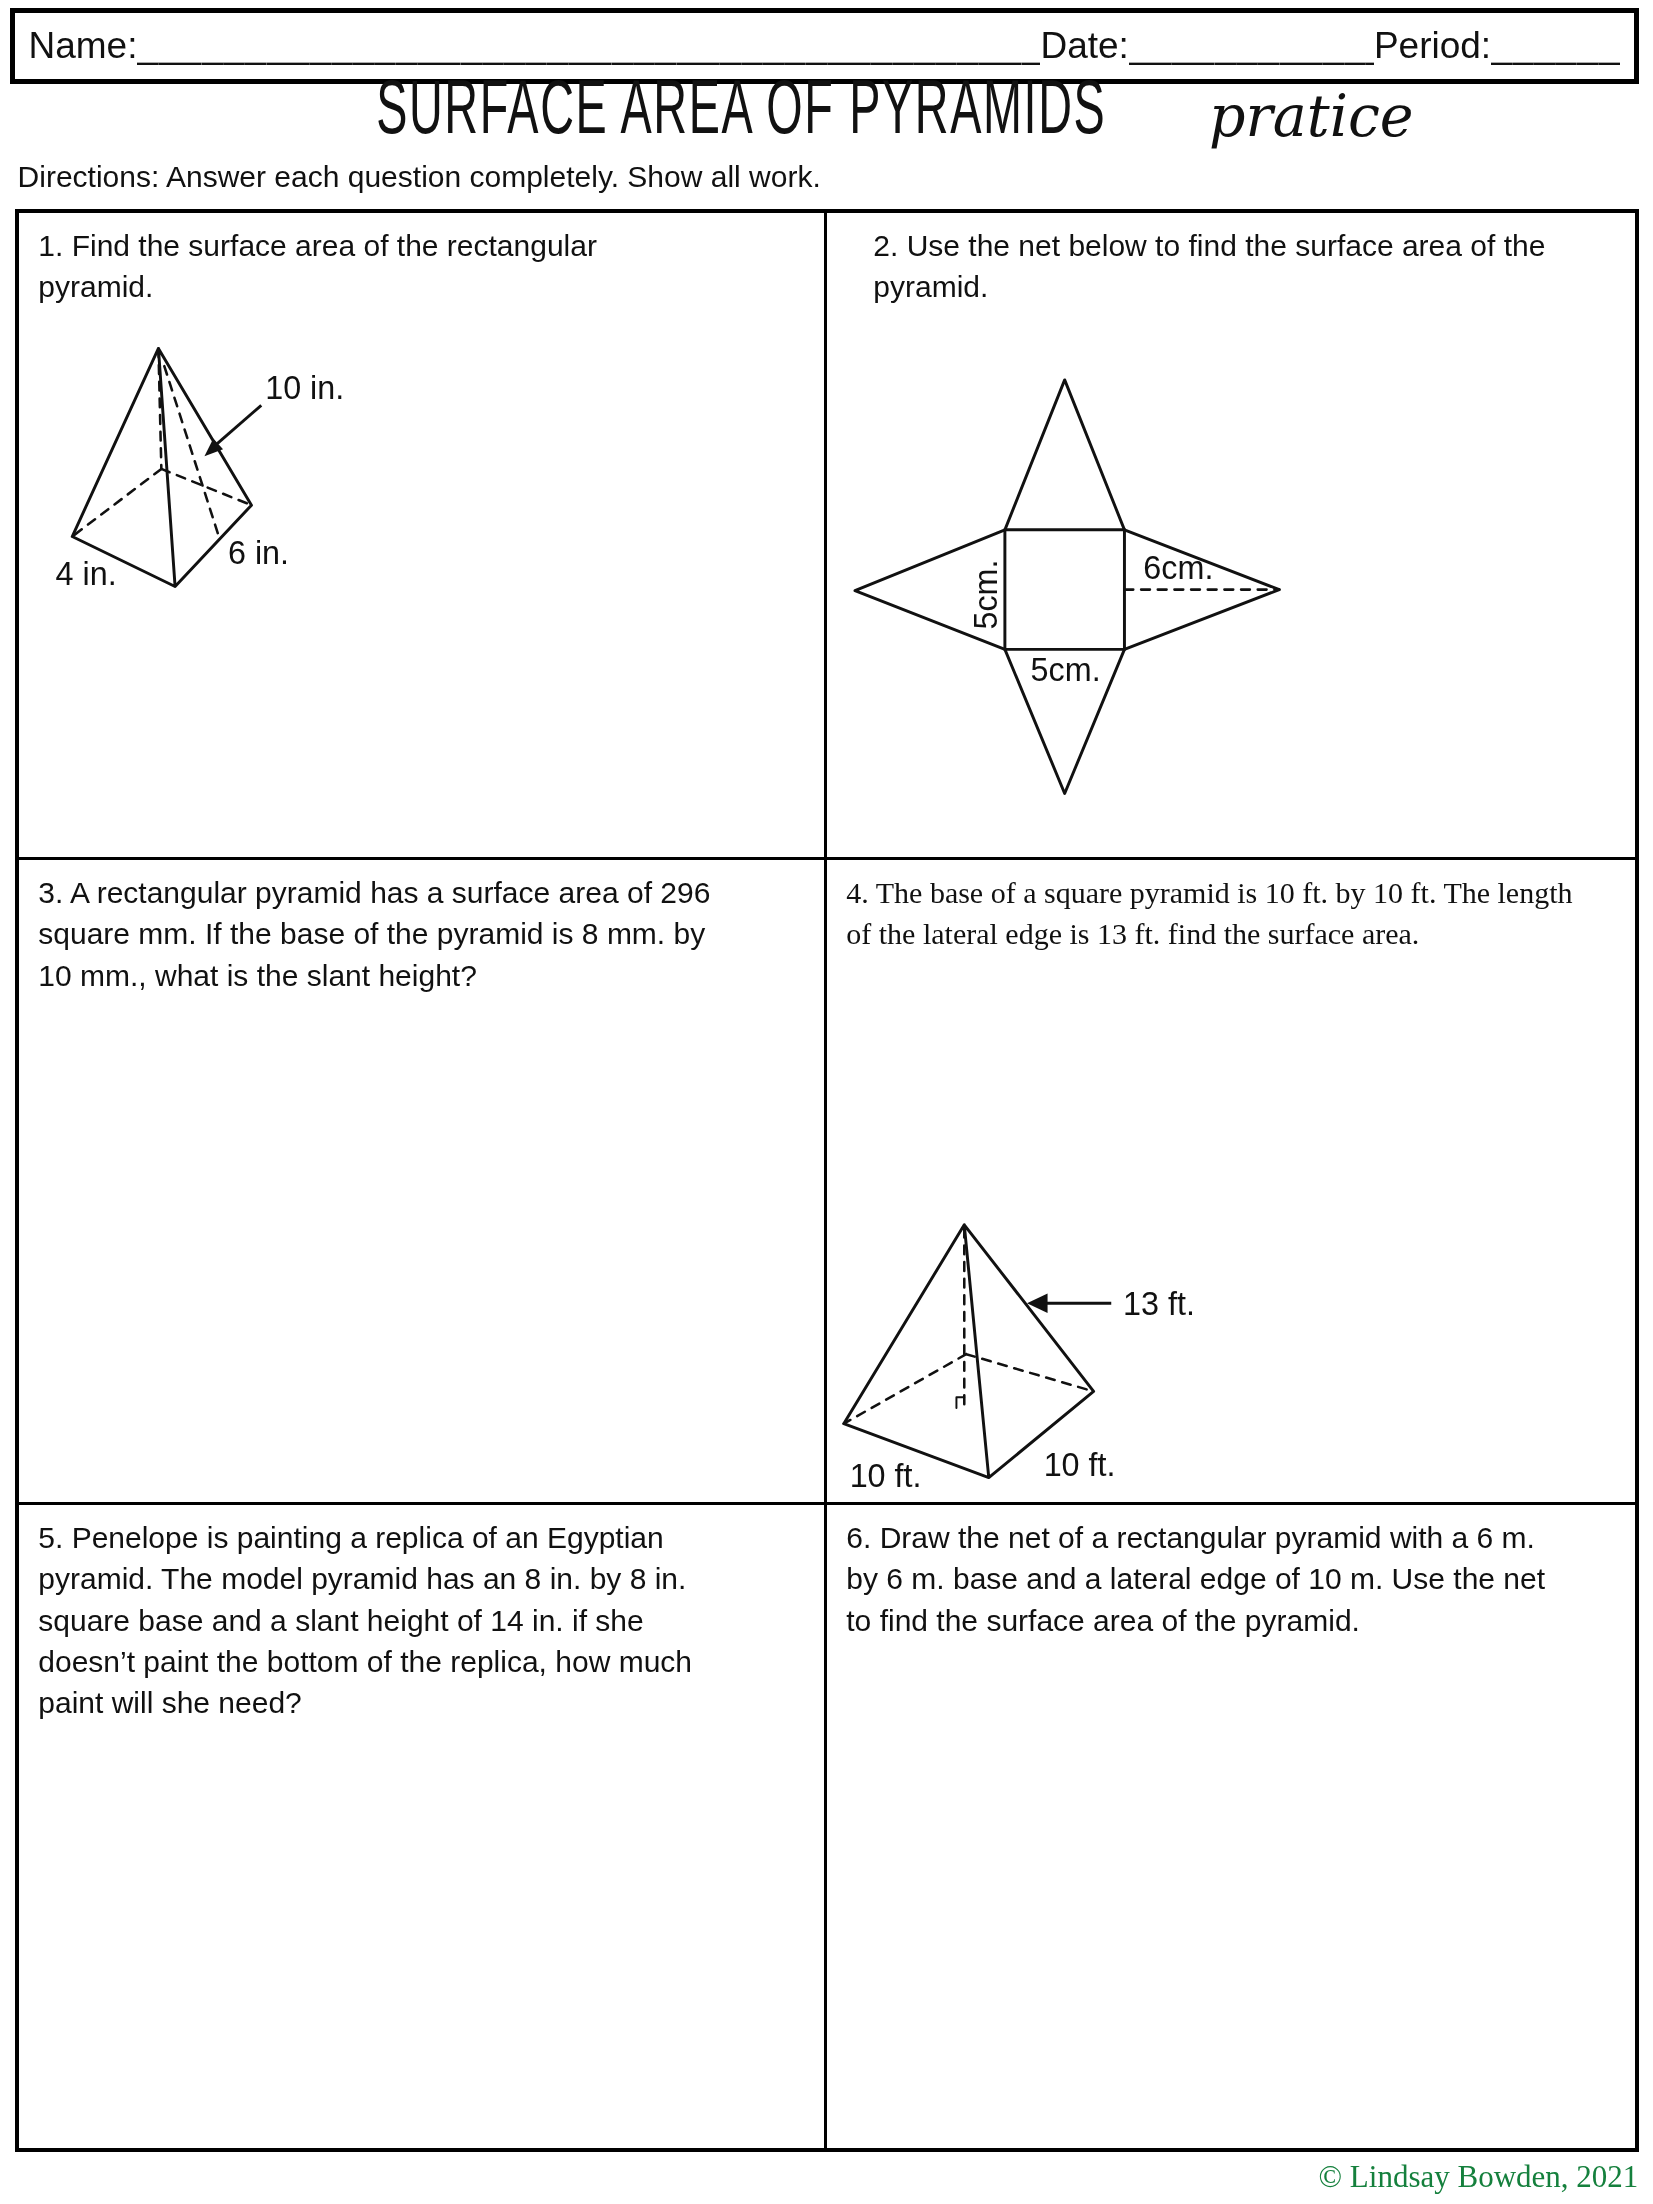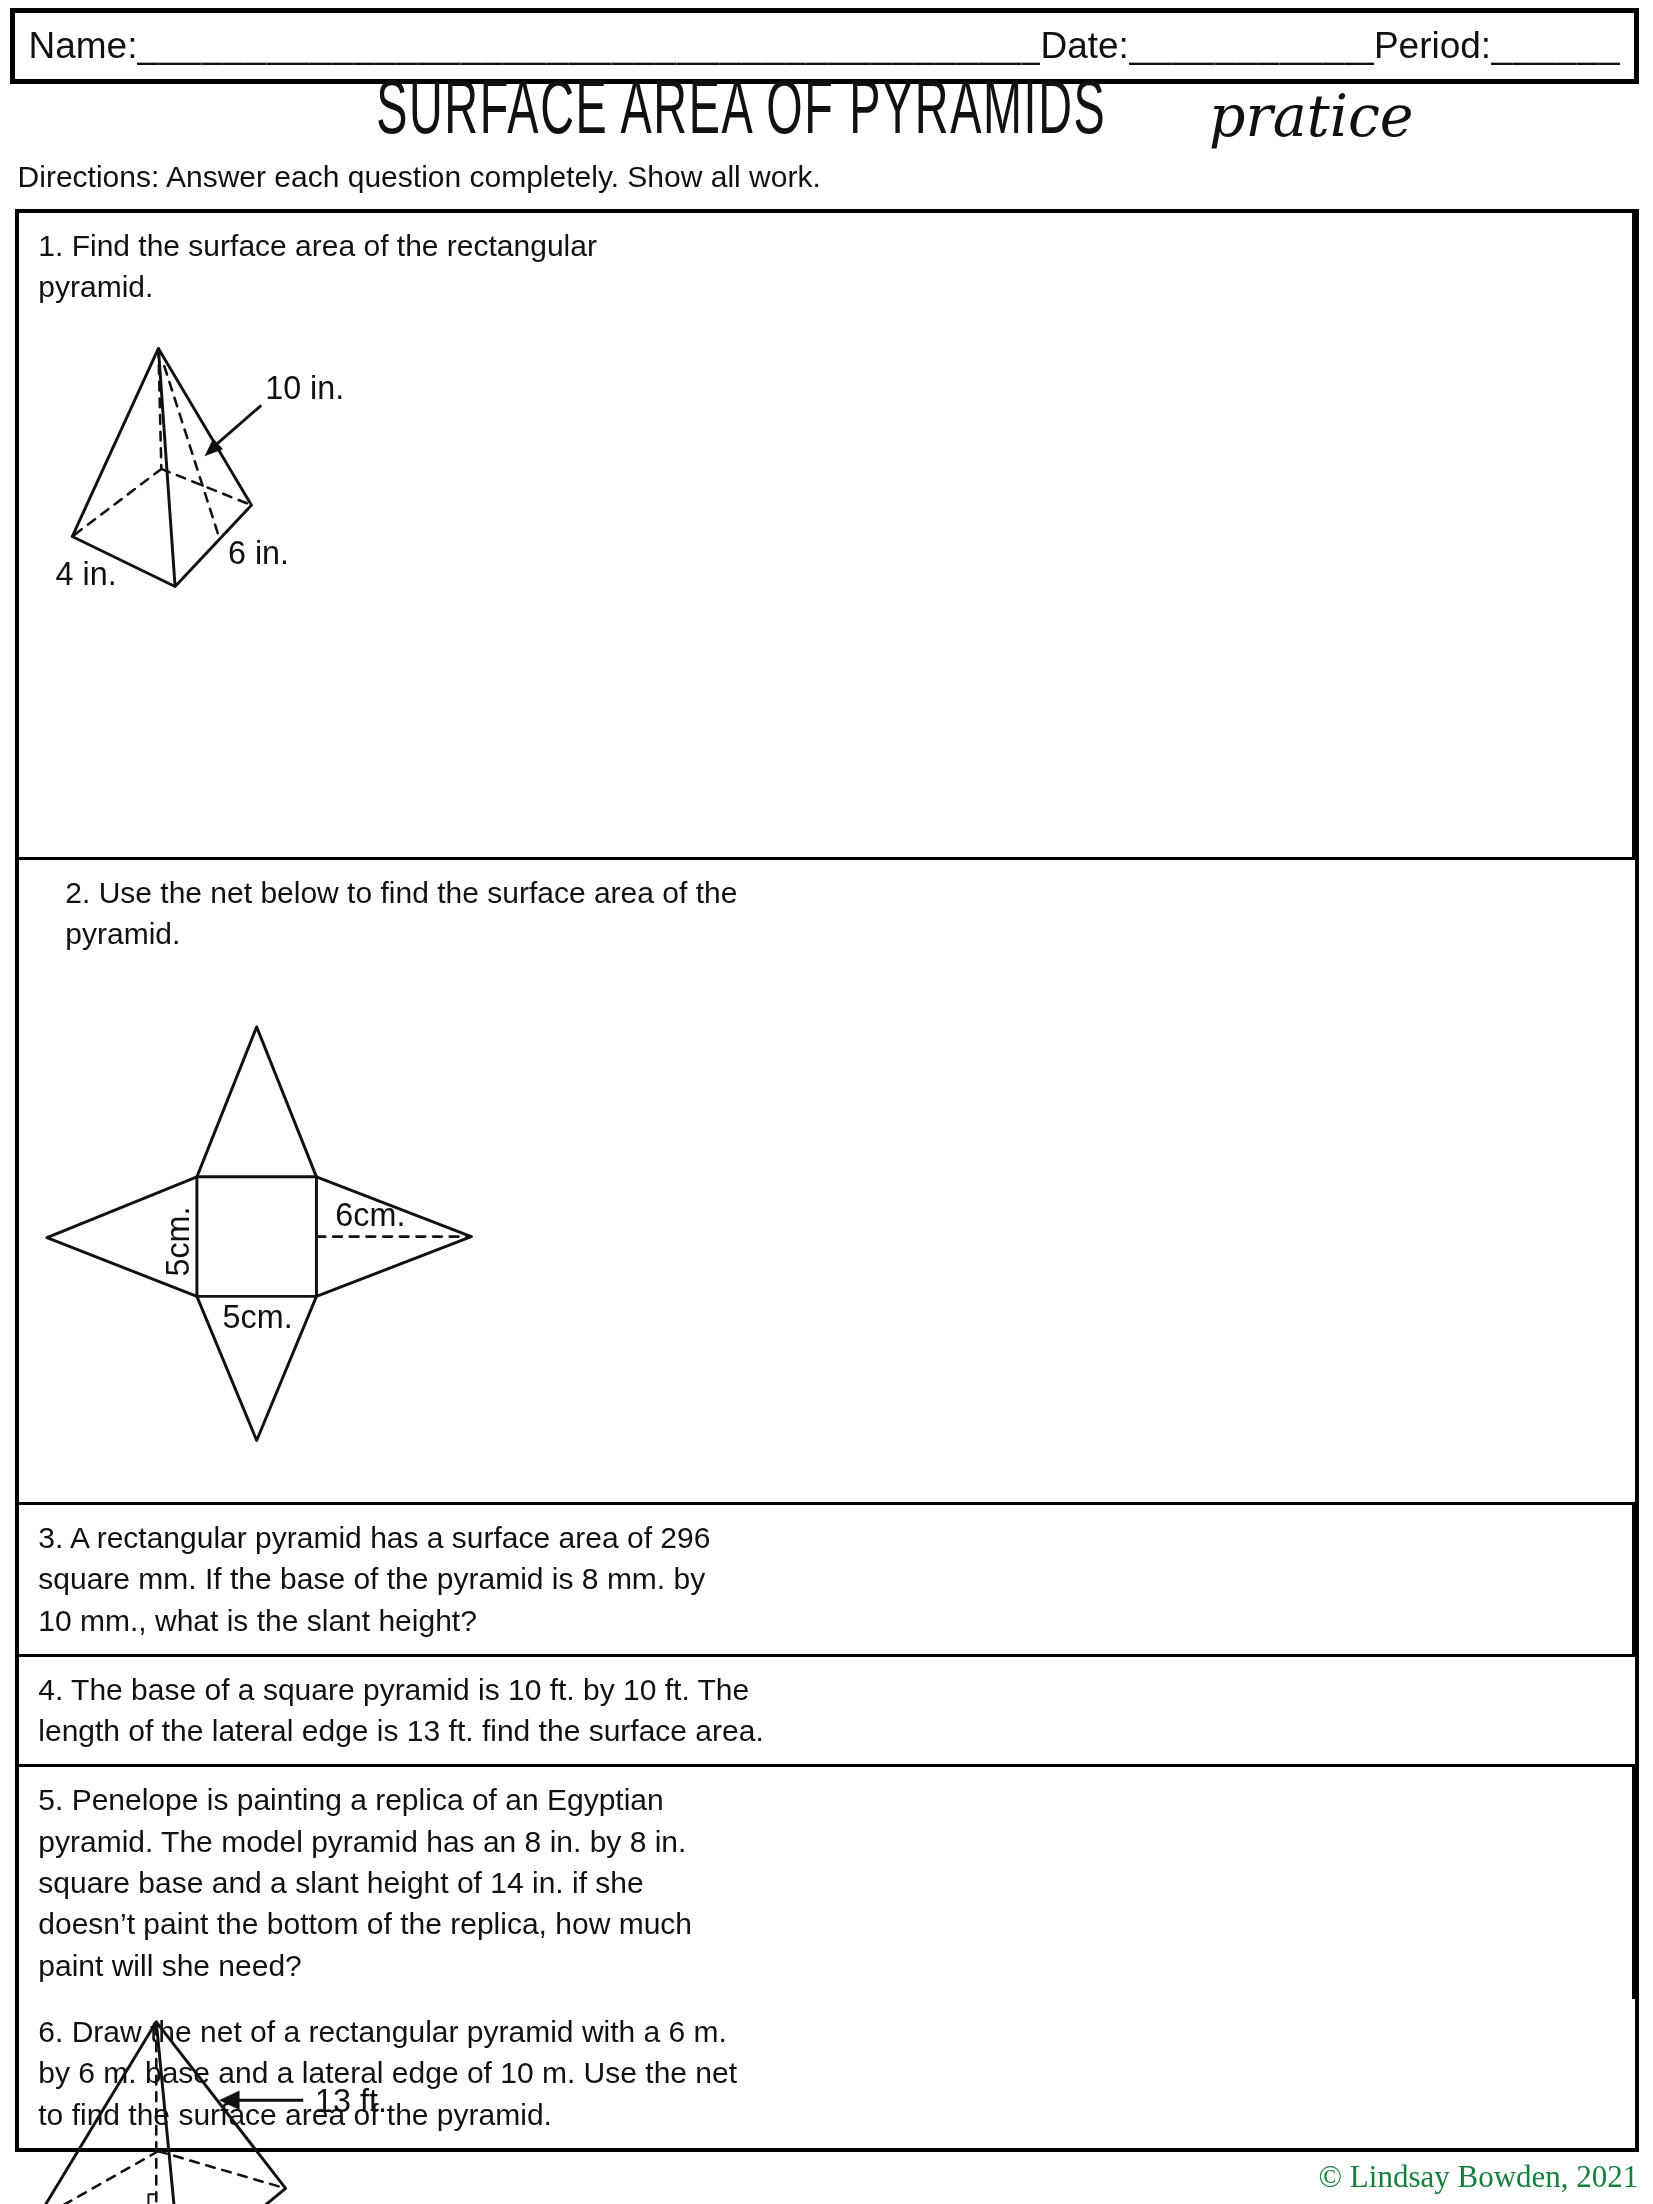--- a/index.html
+++ b/index.html
@@ -30,34 +30,34 @@
   }
   .title-script{
     display:inline-block;font-family:"DejaVu Serif",serif;font-style:italic;
     font-size:57px;margin-left:17.6px;vertical-align:-5.9px;
   }
   .directions{position:absolute;left:17.6px;top:160px;font-size:30px;}
   
   .qtable{
     position:absolute;left:14.7px;top:209px;width:1624px;height:1943px;
     border:4.9px solid #000;box-sizing:border-box;
-    display:grid;grid-template-columns:1fr;grid-template-rows:647px 645px auto;
+    display:grid;grid-template-columns:1fr 1fr;grid-template-rows:647px 645px auto;
   }
   .cell{
     position:relative;box-sizing:border-box;padding:11.8px 19.6px;
     border-right:3.9px solid #000;border-bottom:3.9px solid #000;
     font-size:30px;line-height:1.38;
   }
   .cell.col2{border-right:none;}
   .cell.row3{border-bottom:none;}
   .qtext{margin:0;}
   .q1 .qtext{max-width:627px;}
   .q2 .qtext{max-width:725px;margin-left:27px;}
   .q3 .qtext{max-width:686px;}
-  .q4 .qtext{max-width:745px;}
+  .q4 .qtext{max-width:745px;font-family:Liberation Serif, serif;}
   .q5 .qtext{max-width:686px;}
   .q6 .qtext{max-width:725px;}
   .diagram{position:absolute;}
   .d-q1{left:17.6px;top:106px;}
   .d-q2{left:13.7px;top:162px;}
   .d-q4{left:5px;top:355px;}
   svg{display:block;}
   svg .edge{fill:none;stroke:#111;stroke-width:3;stroke-linejoin:round;stroke-linecap:round;}
   svg .hidden-edge{fill:none;stroke:#111;stroke-width:2.6;stroke-dasharray:9 8;stroke-linecap:round;}
   svg .thin{stroke-width:2;}

